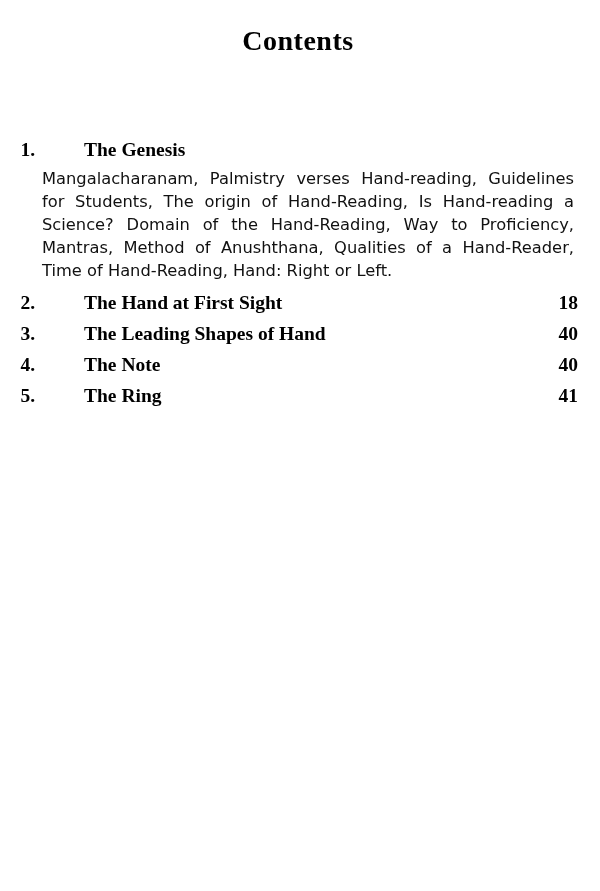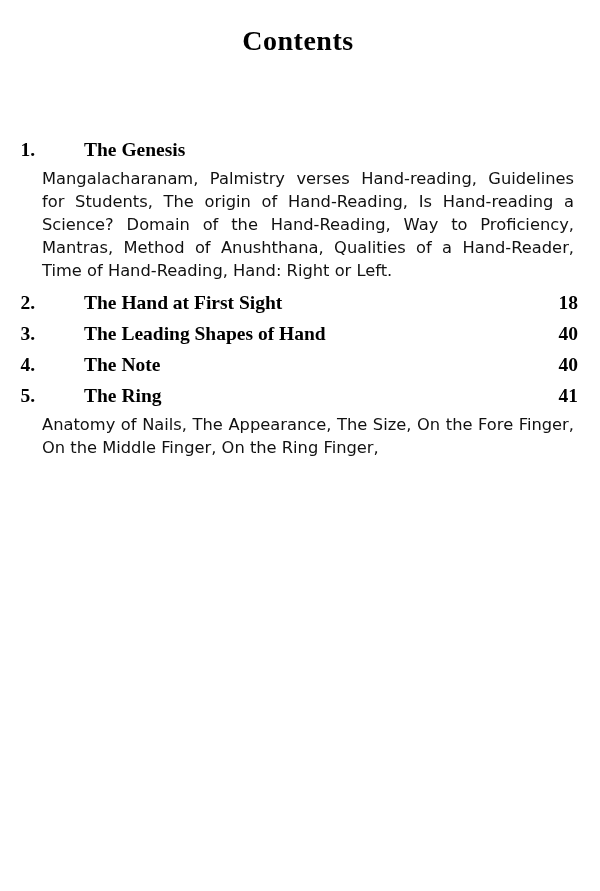--- a/index.html
+++ b/index.html
@@ -131,17 +131,16 @@
         <span class="chapter-page">40</span>
       </div>
     </div>
 
     <div class="chapter">
       <div class="chapter-head">
         <span class="chapter-num">5.</span>
         <span class="chapter-title">The Ring</span>
         <span class="chapter-page">41</span>
       </div>
-      <div class="chapter-desc">Anatomy of Nails, The Appearance, The Size, On the Fore Finger, On the Middle Finger, On the Ring Finger,</div>
     </div>
 
   </div>
 </div>
 
 </body></html>

